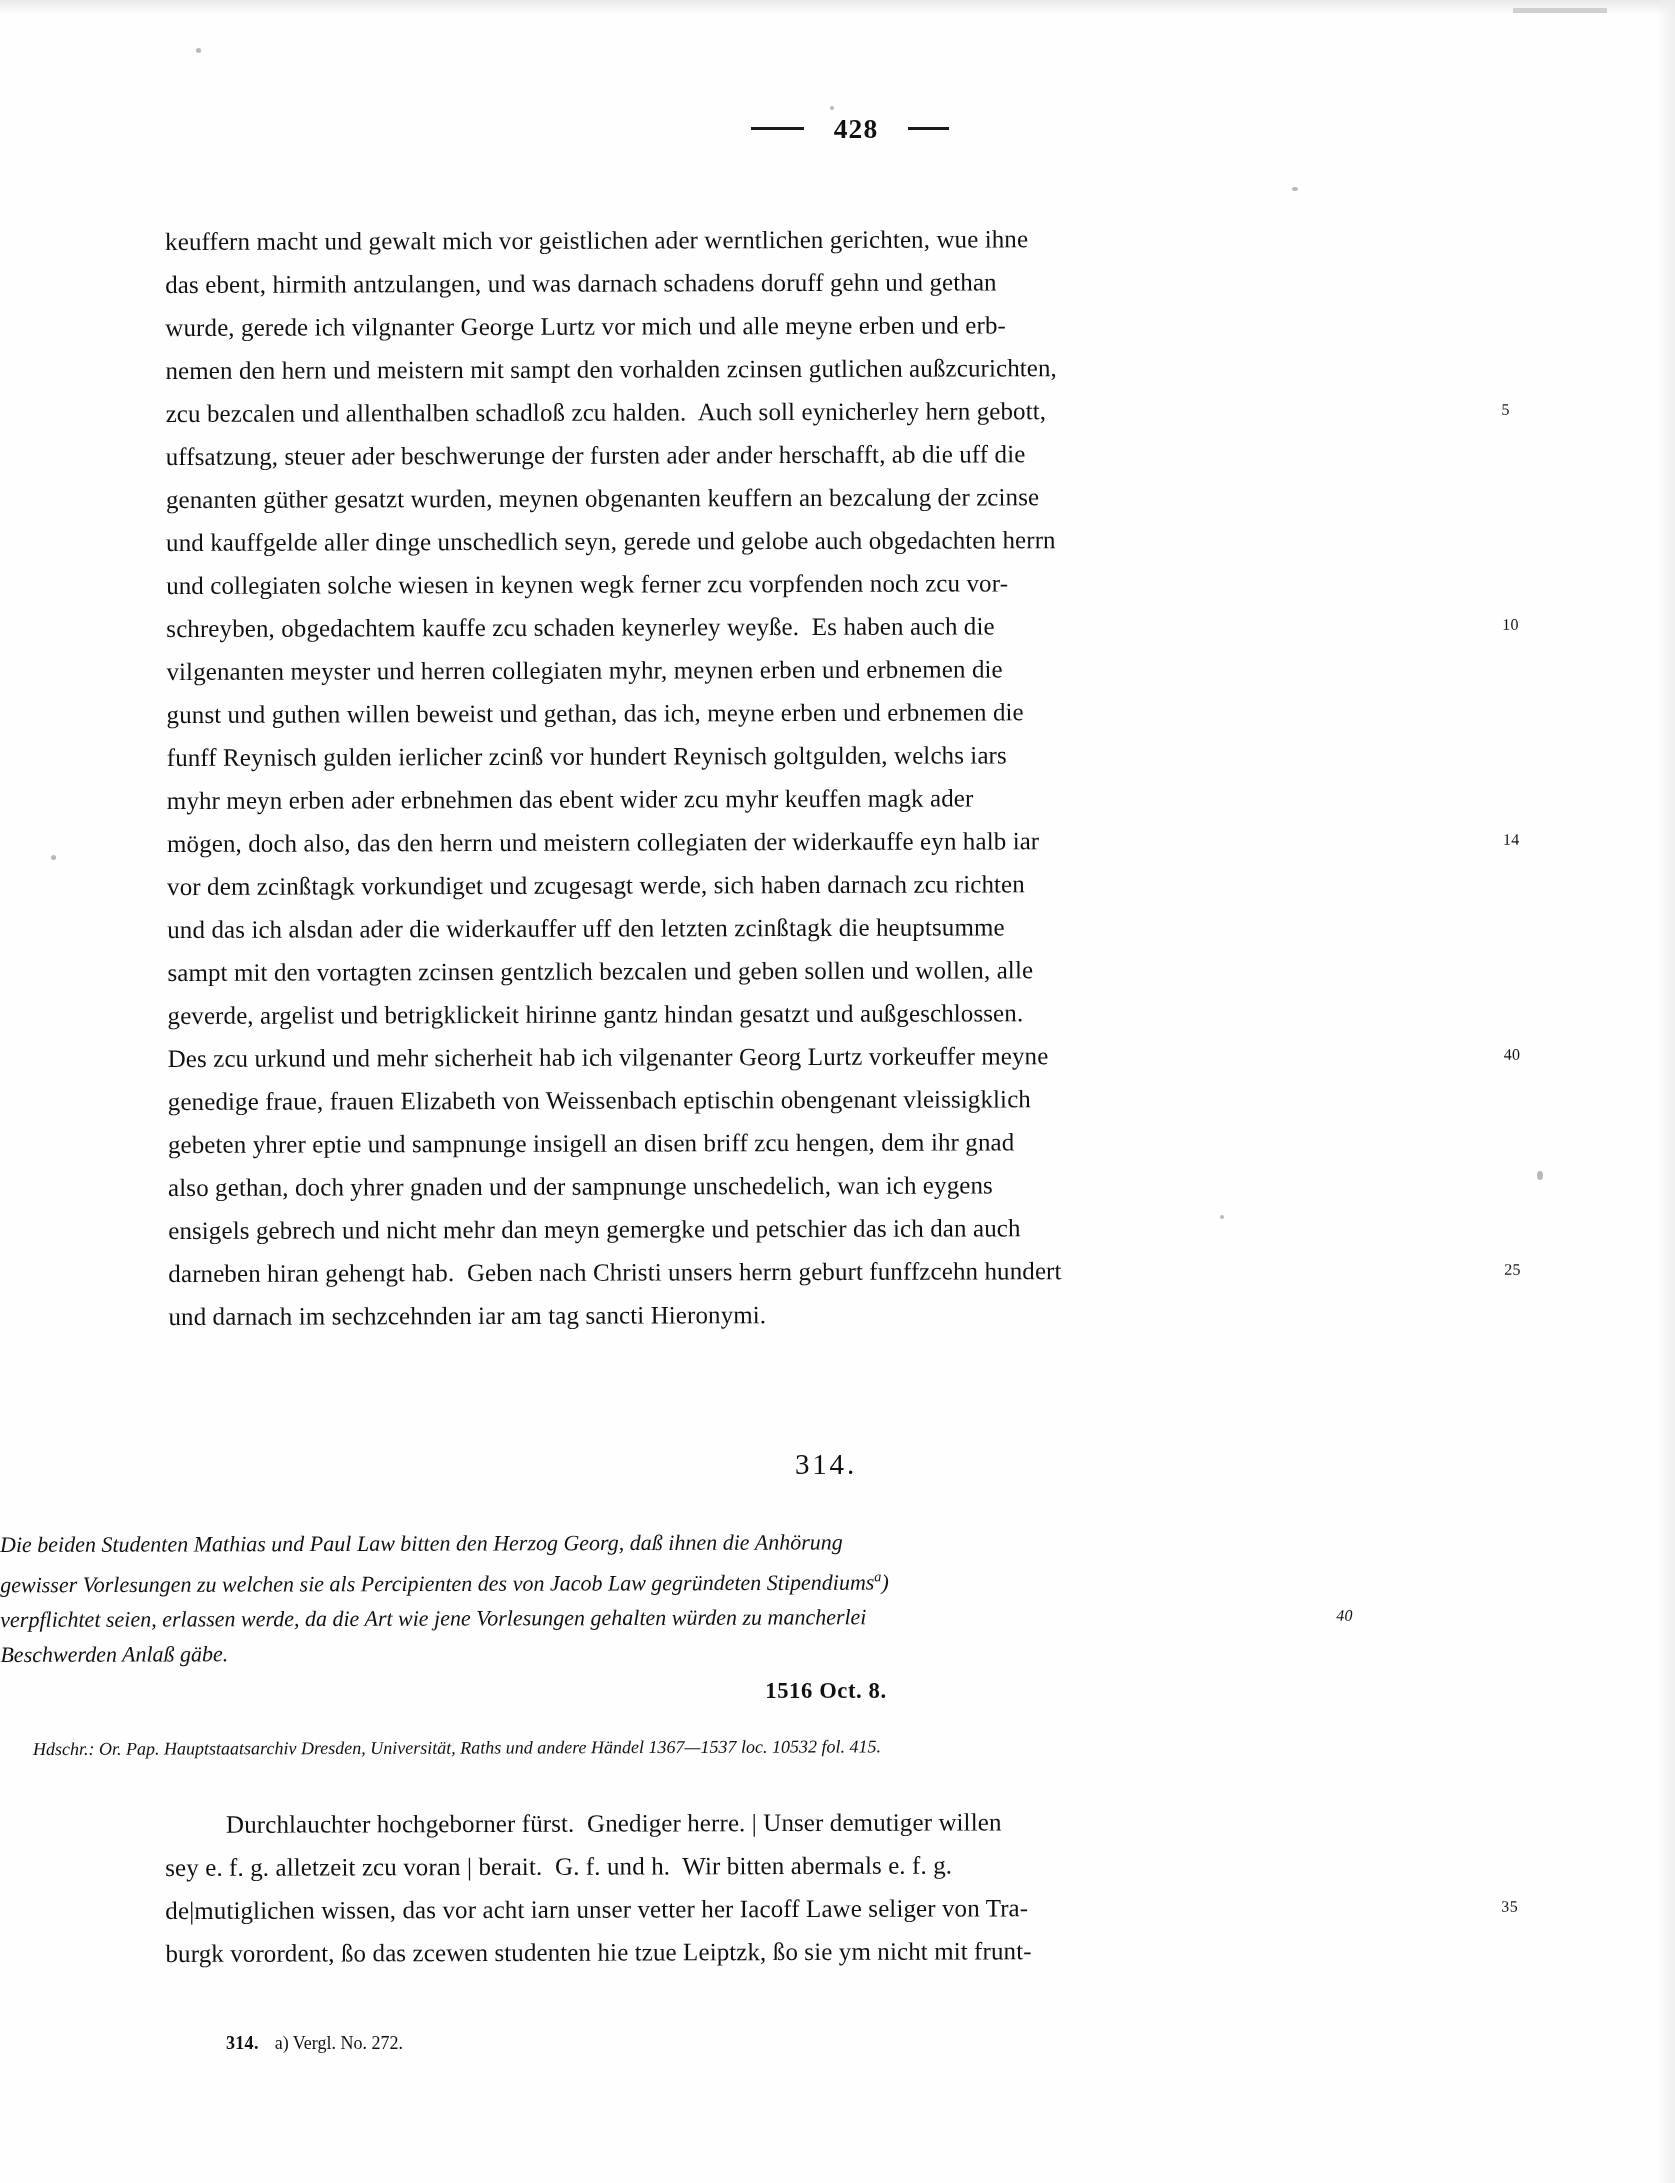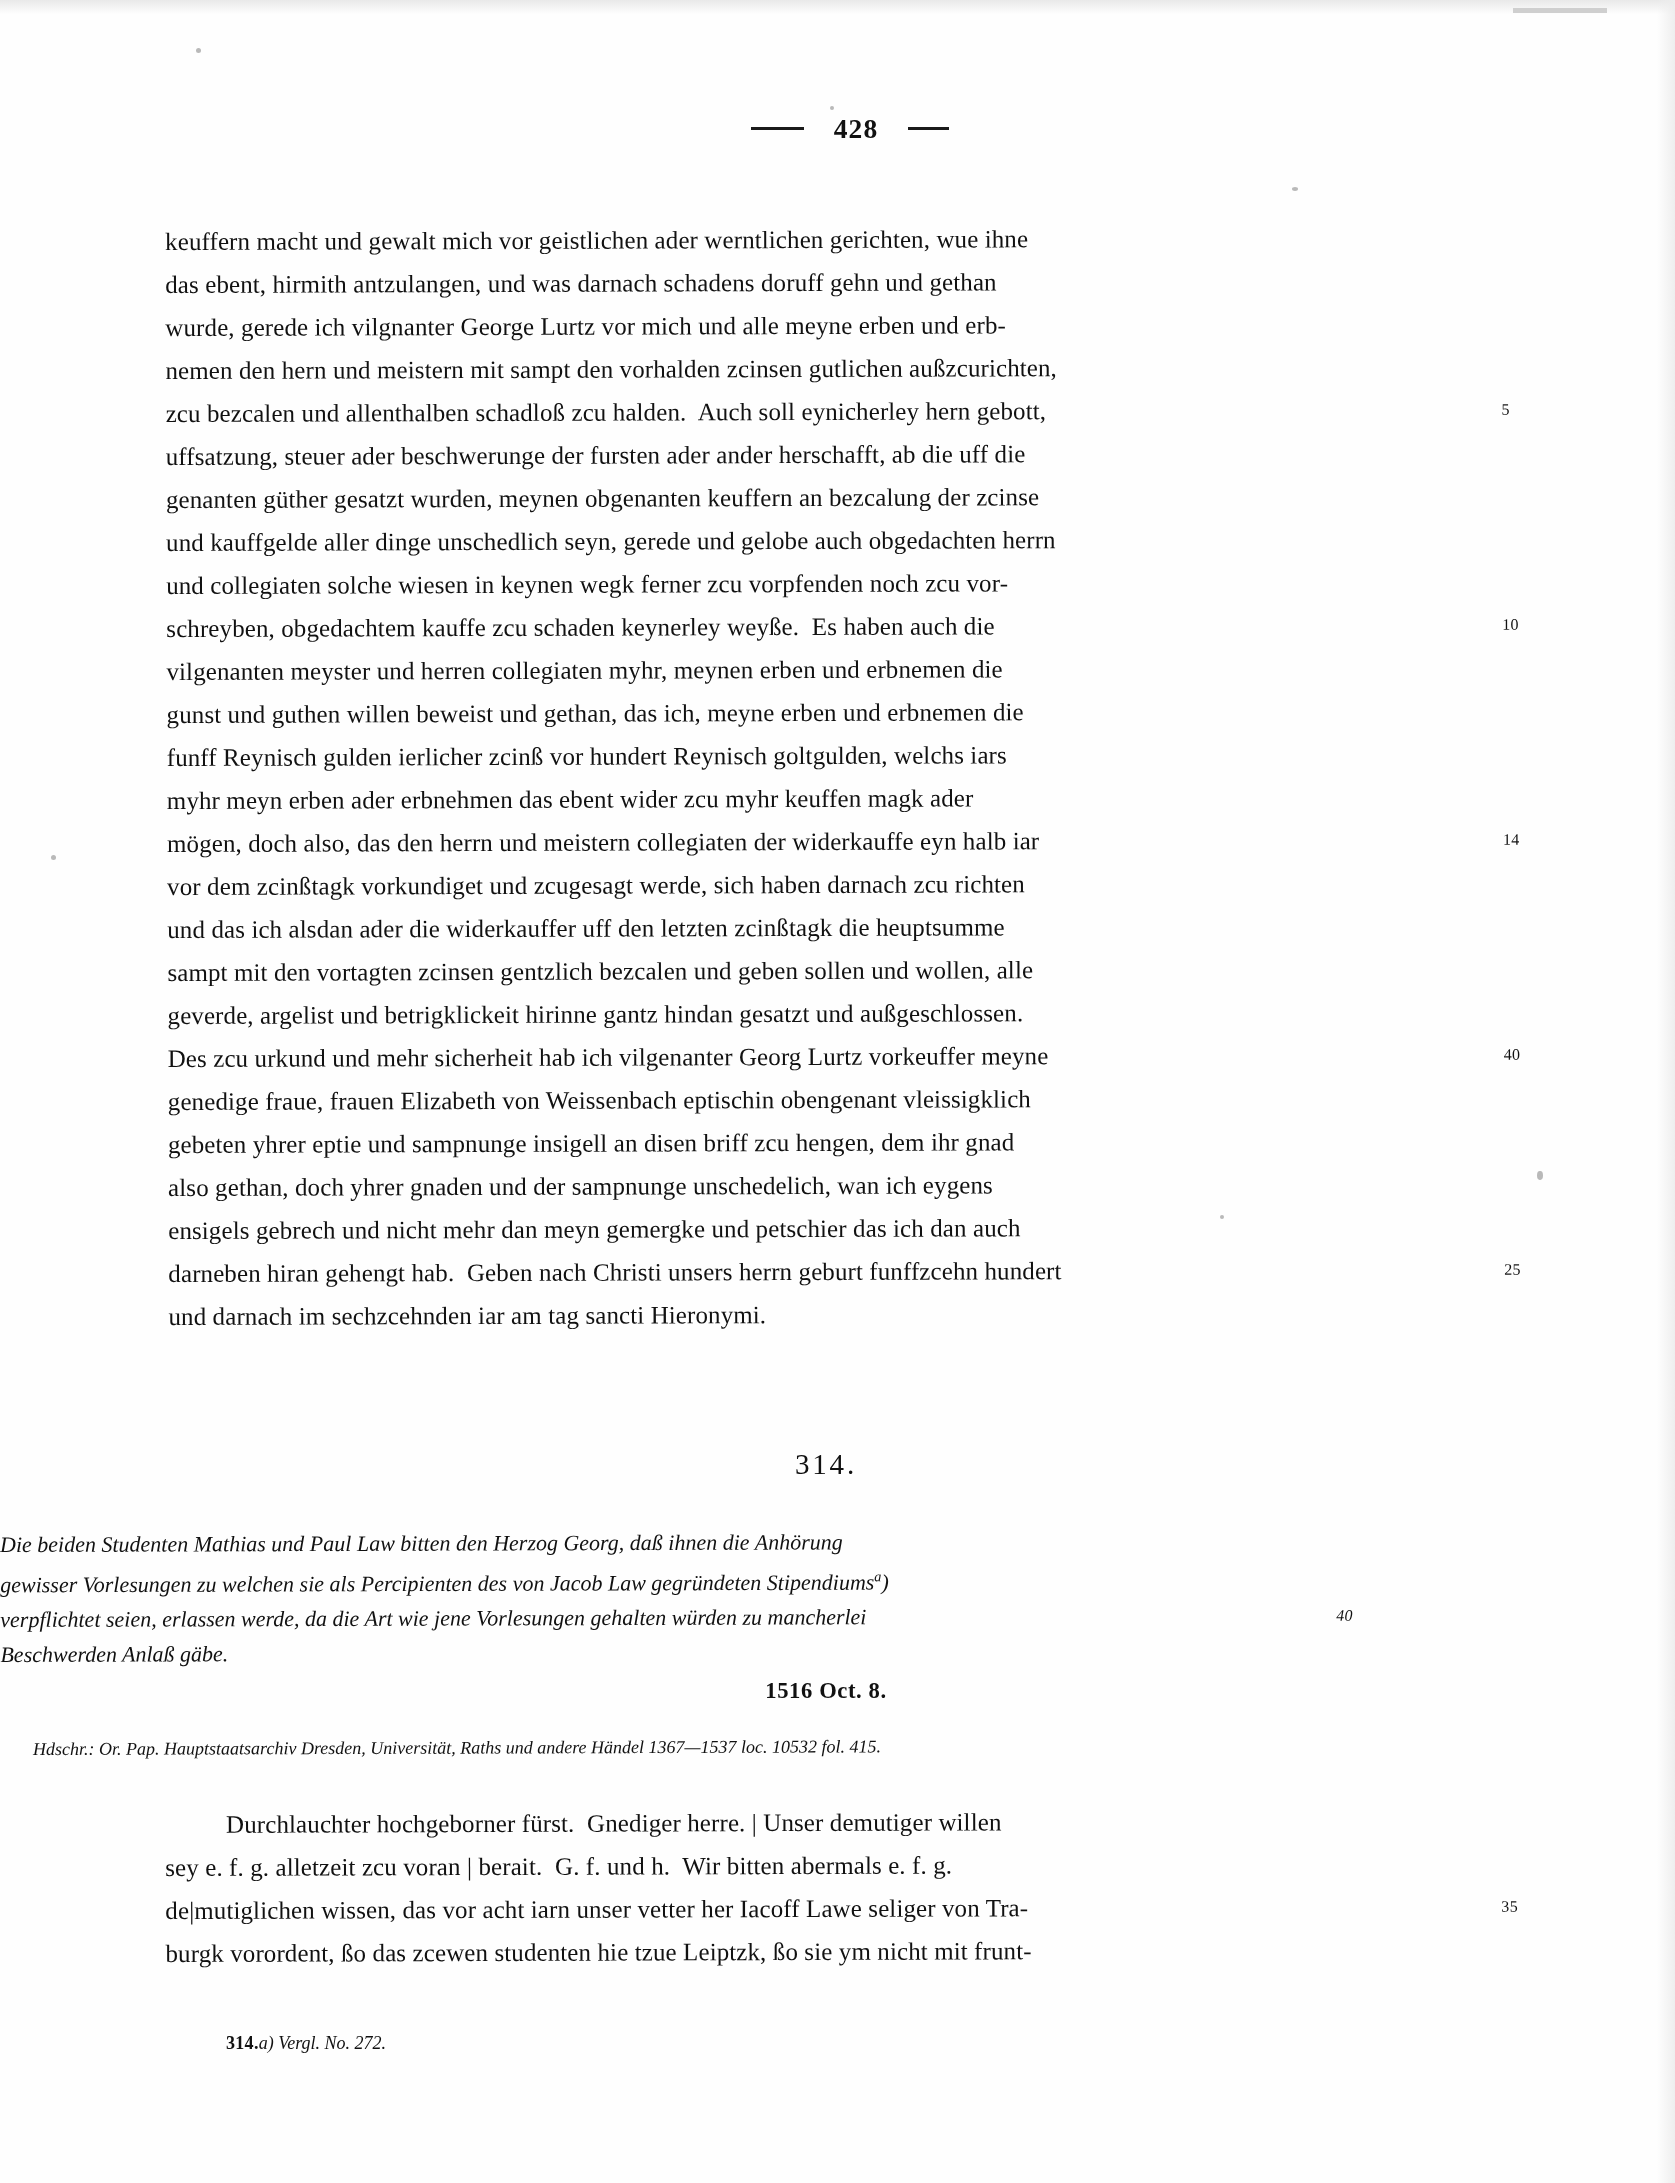--- a/index.html
+++ b/index.html
@@ -183,22 +183,21 @@
     left: 226px;
     font-size: 18px;
     line-height: 26.4px;
   }
   .footnote .fn-num {
     font-weight: 700;
     font-style: normal;
     letter-spacing: 0.3px;
   }
   .footnote .fn-text {
-    font-style: italic;
-    margin-left: 0;
+    margin-left: 16px;
   }
 
   
   .skew {
     transform: rotate(-0.18deg);
     transform-origin: left top;
   }
 </style>
 </head>
 <body>

